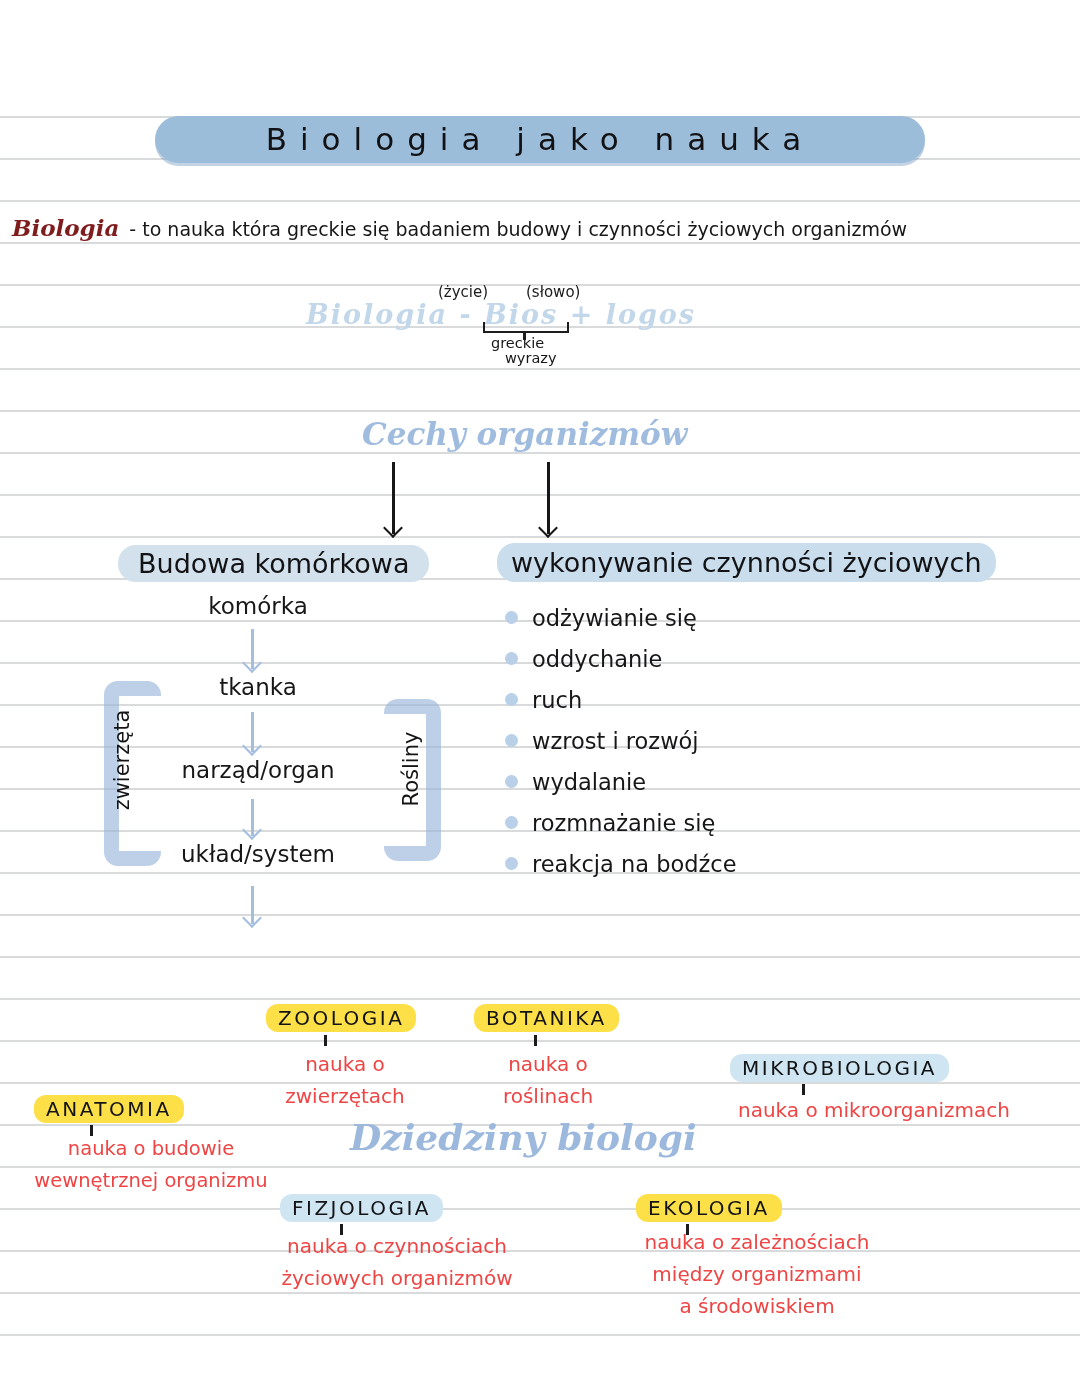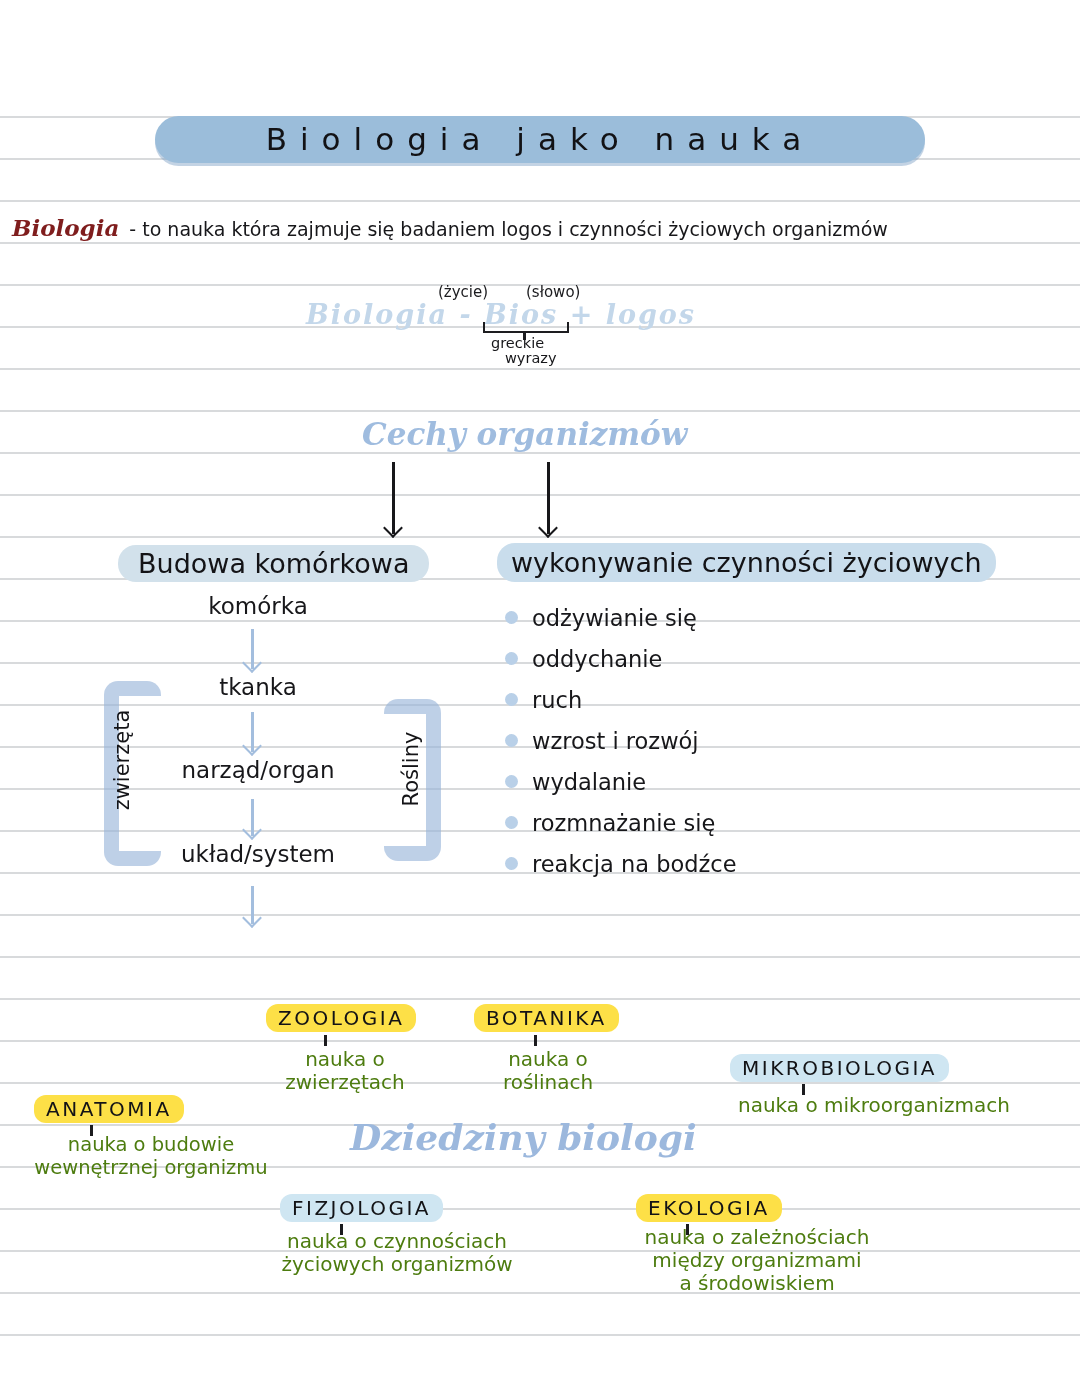--- a/index.html
+++ b/index.html
@@ -71,21 +71,21 @@
   .dot{flex:0 0 13px;width:13px;height:13px;border-radius:50%;background:#b9d0e8;margin:6px 14px 0 0;}
 
   
   .fields-title{position:absolute;left:350px;top:1116px;font-family:"DejaVu Serif",serif;
         font-style:italic;font-size:36px;color:#9cb8dd;font-weight:bold;}
   .field{position:absolute;}
   .field-name{display:inline-block;padding:2px 12px;border-radius:12px;font-size:20px;
         letter-spacing:2.5px;color:#131316;white-space:nowrap;}
   .hl-teal{background:#fde047;} .hl-blue{background:#cfe6f2;}
   .field-tick{position:absolute;width:2.5px;height:11px;background:#1b1b1e;}
-  .field-desc{position:absolute;font-size:20px;line-height:23px;white-space:pre-line;color:#4d7c0f;}
+  .field-desc{position:absolute;font-size:20px;line-height:32px;white-space:pre-line;color:#ef4444;}
   .f-zoo{left:266px;top:1004px;} .f-zoo .field-tick{left:58px;top:31px;}
   .f-zoo .field-desc{left:4px;top:44px;width:150px;text-align:center;}
   .f-bot{left:474px;top:1004px;} .f-bot .field-tick{left:60px;top:31px;}
   .f-bot .field-desc{left:4px;top:44px;width:140px;text-align:center;}
   .f-mik{left:730px;top:1054px;} .f-mik .field-tick{left:72px;top:30px;}
   .f-mik .field-desc{left:8px;top:40px;width:310px;text-align:left;}
   .f-ana{left:34px;top:1095px;} .f-ana .field-tick{left:56px;top:30px;}
   .f-ana .field-desc{left:-8px;top:38px;width:250px;text-align:center;font-size:19.5px;}
   .f-fiz{left:280px;top:1194px;} .f-fiz .field-tick{left:60px;top:30px;}
   .f-fiz .field-desc{left:-18px;top:36px;width:270px;text-align:center;}
@@ -94,21 +94,21 @@
 </style>
 </head>
 <body>
 
 <div class="page">
   <div class="ruling"></div>
 
   <div class="title-pill"></div>
   <div class="title-text">Biologia jako nauka</div>
 
-  <div class="definition"><span class="def-term">Biologia</span><span>- to nauka która zajmuje się badaniem logos i czynności życiowych organizmów</span></div>
+  <div class="definition"><span class="def-term">Biologia</span><span>- to nauka która greckie się badaniem budowy i czynności życiowych organizmów</span></div>
 
   <div class="gloss gloss-bios">(życie)</div>
   <div class="gloss gloss-logos">(słowo)</div>
   <div class="ety-phrase">Biologia - Bios + logos</div>
   <div class="ety-bracket"></div>
   <div class="ety-tick"></div>
   <div class="ety-note1">greckie</div>
   <div class="ety-note2">wyrazy</div>
 
   <div class="features-title">Cechy organizmów</div>

